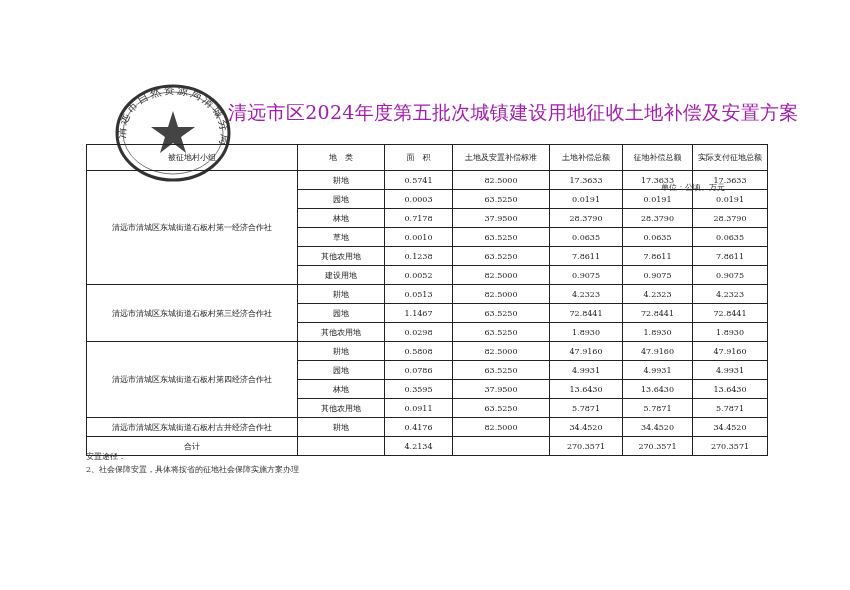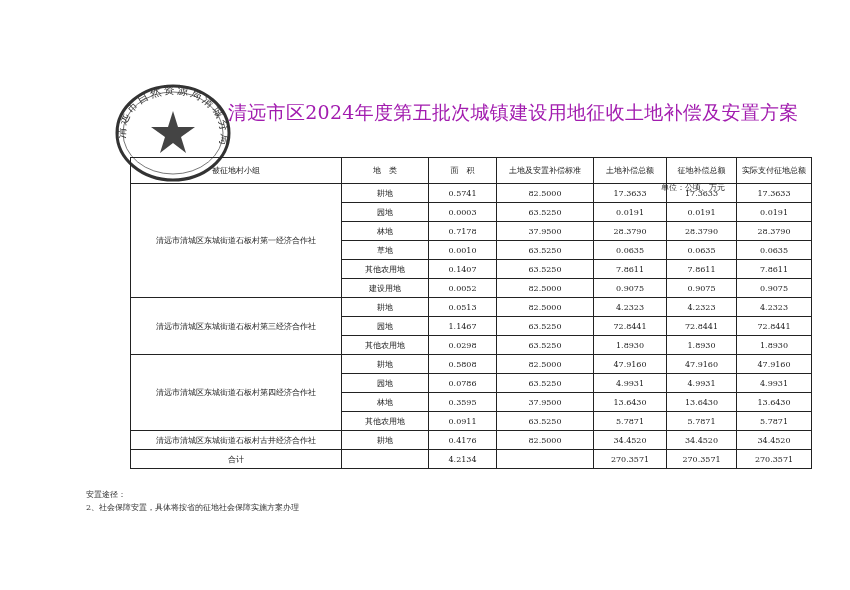--- a/index.html
+++ b/index.html
@@ -8,32 +8,32 @@
     font-family: "DejaVu Serif", "Liberation Serif", serif; color: #1a1a1a;
   }
   .title {
     position: absolute; left: 228px; top: 100px; font-size: 19px; font-weight: normal;
     letter-spacing: 0.3px; color: #a21caf;
   }
   .unit {
     position: absolute; left: 661px; top: 138px; font-size: 8px; color: #333; margin-top: 44px;
   }
   table.main {
-    position: absolute; left: 86px; top: 157px; border-collapse: collapse;
-    font-size: 8px; color: #222; margin-left: 44px;
+    position: absolute; left: 86px; top: 144px; border-collapse: collapse;
+    font-size: 8px; color: #222;
   }
   table.main td, table.main th {
     border: 1px solid #222; text-align: center; padding: 0; font-weight: normal;
   }
   table.main th { height: 25px; font-size: 8px; }
   table.main td { height: 18px; }
   col.c0 { width: 211px; } col.c1 { width: 87px; } col.c2 { width: 68px; }
   col.c3 { width: 97px; } col.c4 { width: 73px; } col.c5 { width: 70px; } col.c6 { width: 75px; }
   .landtype { font-weight: bold; }
-  .notes { position: absolute; left: 86px; top: 488px; font-size: 8px; line-height: 13px; color: #333; }
+  .notes { position: absolute; left: 86px; top: 450px; font-size: 8px; line-height: 13px; color: #333; }
   .seal {
     position: absolute; left: 113px; top: 83px; width: 120px; height: 100px; pointer-events: none;
   }
 </style>
 </head>
 <body>
 
 <svg class="seal" viewBox="0 0 120 100">
   <ellipse cx="60" cy="50" rx="56" ry="47" fill="none" stroke="#333" stroke-width="3"></ellipse>
   <ellipse cx="60" cy="50" rx="50" ry="41" fill="none" stroke="#555" stroke-width="0.8"></ellipse>
@@ -98,21 +98,21 @@
     <tr>
       <td class="landtype">草地</td>
       <td>0.0010</td>
       <td>63.5250</td>
       <td>0.0635</td>
       <td>0.0635</td>
       <td>0.0635</td>
     </tr>
     <tr>
       <td class="landtype">其他农用地</td>
-      <td>0.1407</td>
+      <td>0.1238</td>
       <td>63.5250</td>
       <td>7.8611</td>
       <td>7.8611</td>
       <td>7.8611</td>
     </tr>
     <tr>
       <td class="landtype">建设用地</td>
       <td>0.0052</td>
       <td>82.5000</td>
       <td>0.9075</td>

